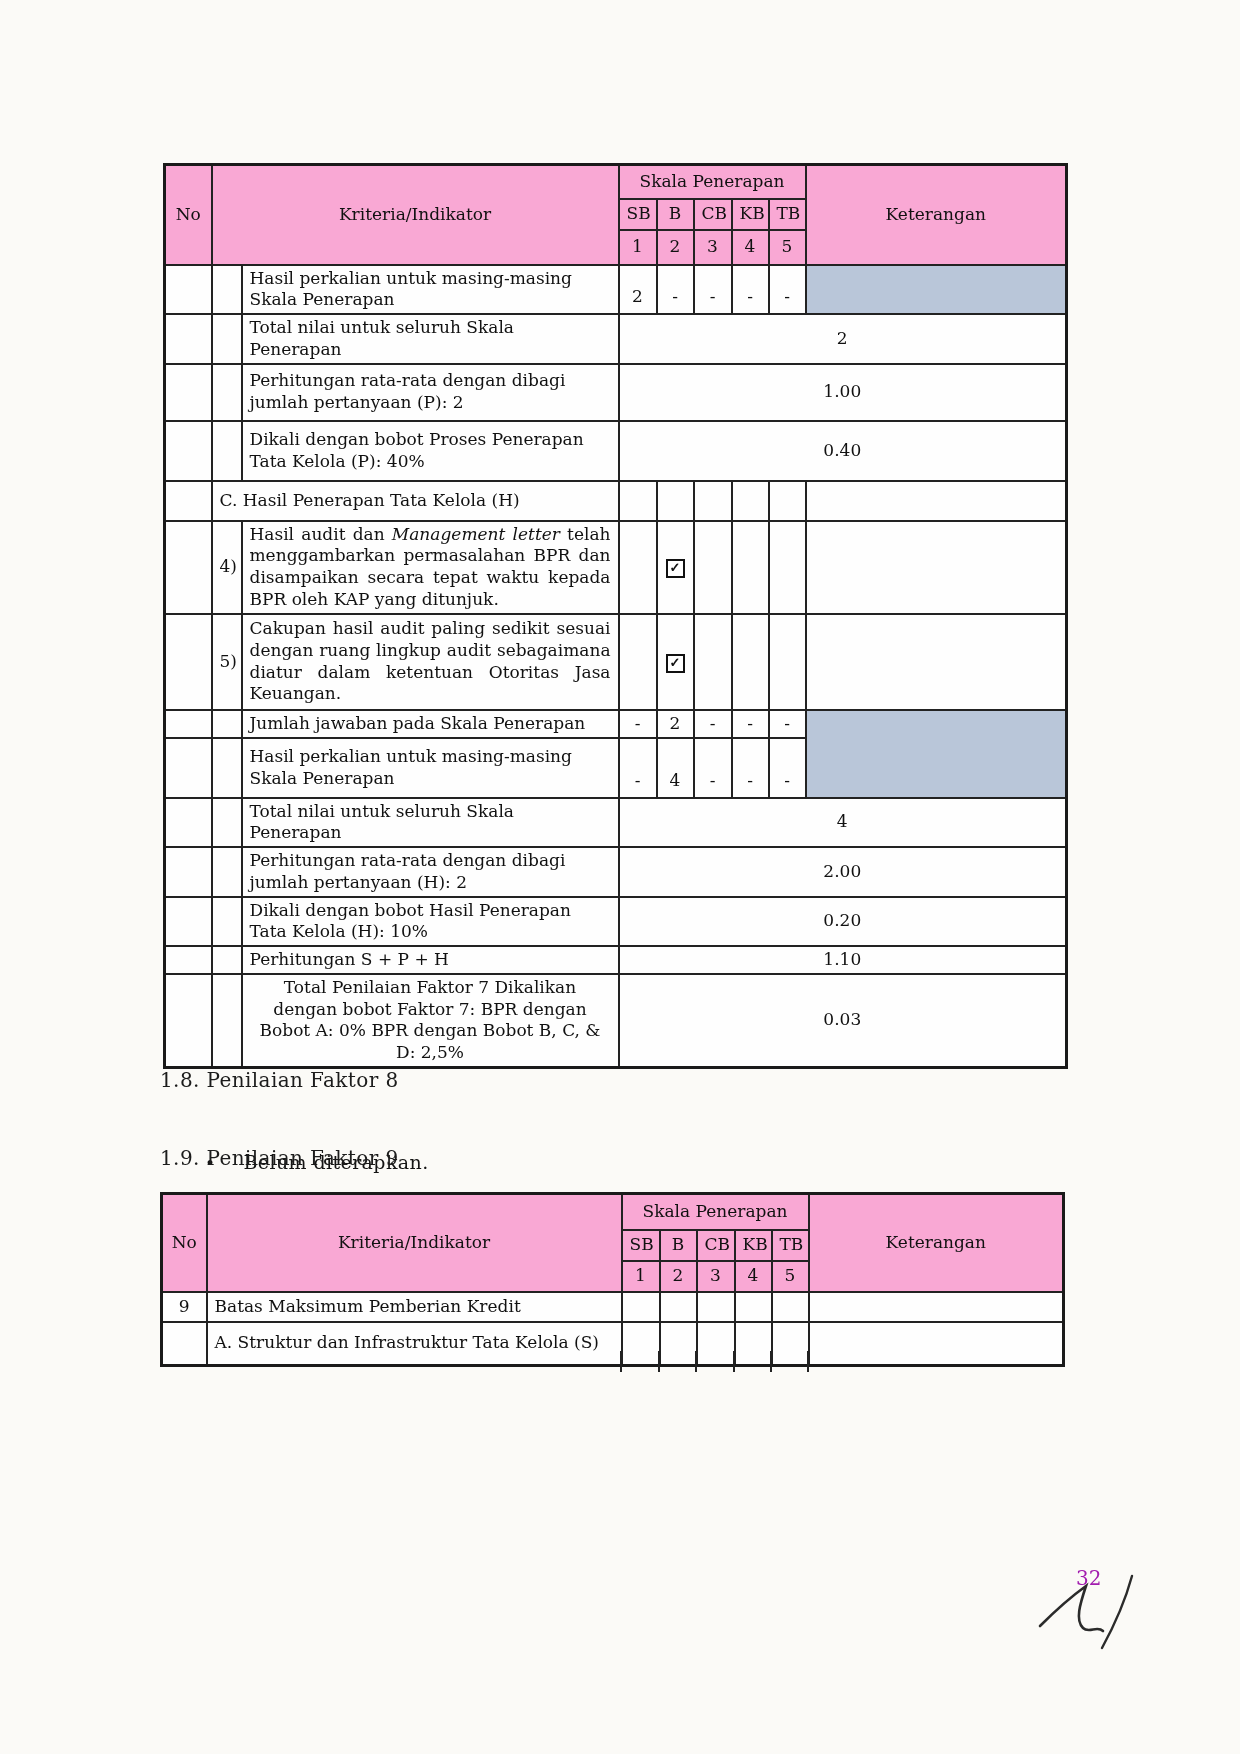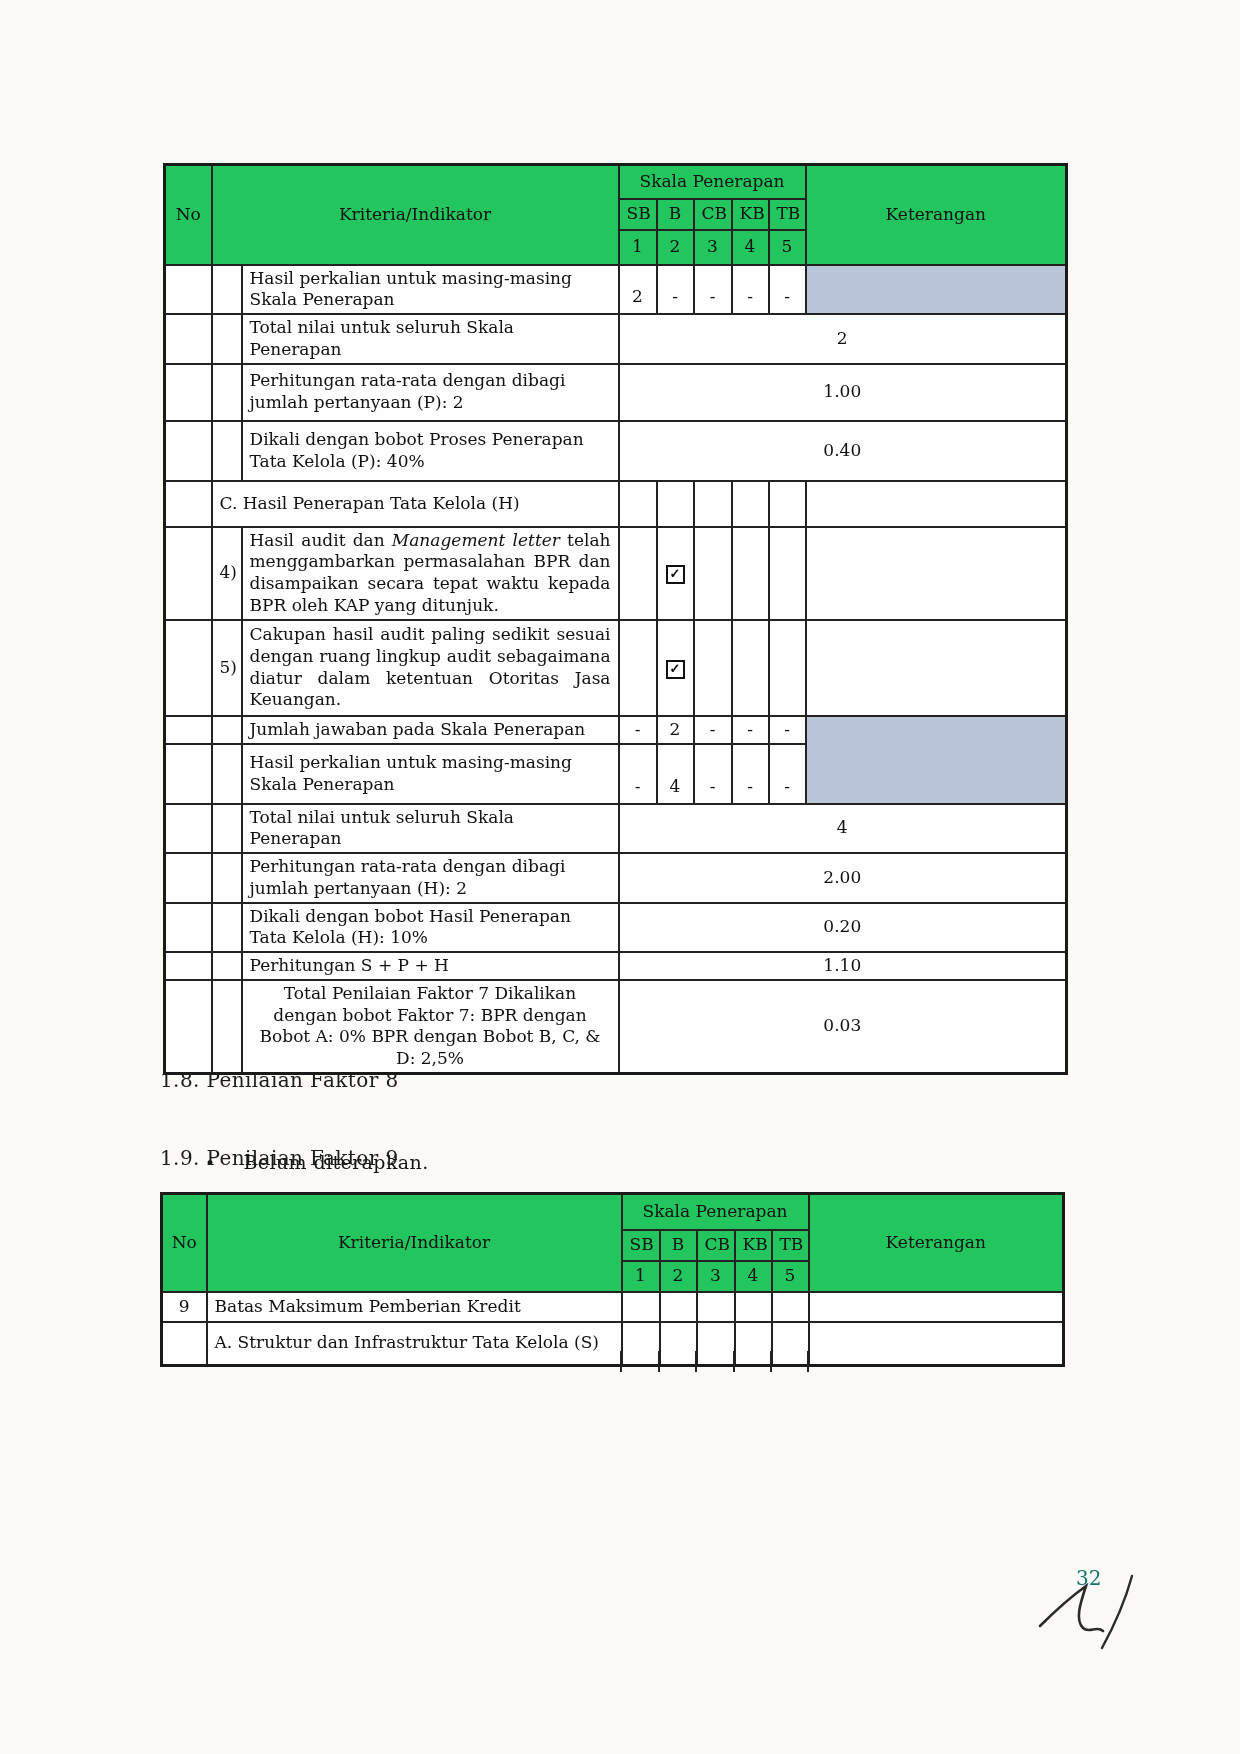--- a/index.html
+++ b/index.html
@@ -10,21 +10,21 @@
   }
   table.assess {
     position:absolute; border-collapse:collapse; table-layout:fixed;
     background:#fefefe; border:3px solid #1a1a1a;
   }
   table.assess td, table.assess th {
     border:2px solid #222; padding:2px 7px;
     font:17px/1.28 "DejaVu Serif", serif; color:#111;
     vertical-align:middle; overflow:hidden;
   }
-  table.assess th { background:#22c55e; font-weight:normal; text-align:center; }
+  table.assess th { background:#f9a8d4; font-weight:normal; text-align:center; }
   th.bld { font-weight:bold; }
   th.hdr-bottom { border-bottom:3px solid #1a1a1a; }
   .shade { background:#b9c6d9; }
   .c-s { text-align:center; font-weight:bold; font-size:16px; }
   .c-s.vbot { vertical-align:bottom; padding-bottom:5px; }
   .val { text-align:center; font-weight:bold; }
   .vtop { vertical-align:top; }
   .qrow td { vertical-align:top; padding-top:4px;border-radius:11px; }
   .qtext { text-align:justify; }
   .c-sub { text-align:left; padding-left:9px; }
@@ -33,21 +33,21 @@
     display:inline-block; width:15px; height:15px; border:2px solid #111;
     text-align:center; line-height:14px; font-size:13px; font-weight:bold;
     background:#fff; margin-top:2px;
   }
   .heading {
     position:absolute; left:160px; font-size:20px; letter-spacing:0.4px; color:#1c1c1c;
     white-space:nowrap;
   }
   .bullet-line { position:absolute; left:205px; font-size:19px; letter-spacing:0.4px;margin-top:48px; }
   .bullet-glyph { display:inline-block; margin-right:28px; font-size:17px; }
-  .page-number { position:absolute; left:1076px; top:1566px; font-size:20px; color:#0f766e; }
+  .page-number { position:absolute; left:1076px; top:1566px; font-size:20px; color:#a21caf; }
   .sig { position:absolute; left:1028px; top:1572px; }
   .stub { position:absolute; width:2px; height:21px; background:#222; top:1351px; }
   em { font-style:italic; }
 </style>
 </head>
 <body>
 
 <div class="page">
 
   <table class="assess" style="left:163px; top:163px; width:905px;">
@@ -110,21 +110,21 @@
       <td colspan="6" class="val">1.00</td>
     </tr>
 
     <tr style="height:60px">
       <td></td>
       <td></td>
       <td>Dikali dengan bobot Proses Penerapan Tata Kelola (P): 40%</td>
       <td colspan="6" class="val">0.40</td>
     </tr>
 
-    <tr style="height:46px">
+    <tr style="height:40px">
       <td></td>
       <td colspan="2">C. Hasil Penerapan Tata Kelola (H)</td>
       <td class="c-s"></td>
       <td class="c-s"></td>
       <td class="c-s"></td>
       <td class="c-s"></td>
       <td class="c-s"></td>
       <td></td>
     </tr>
 

